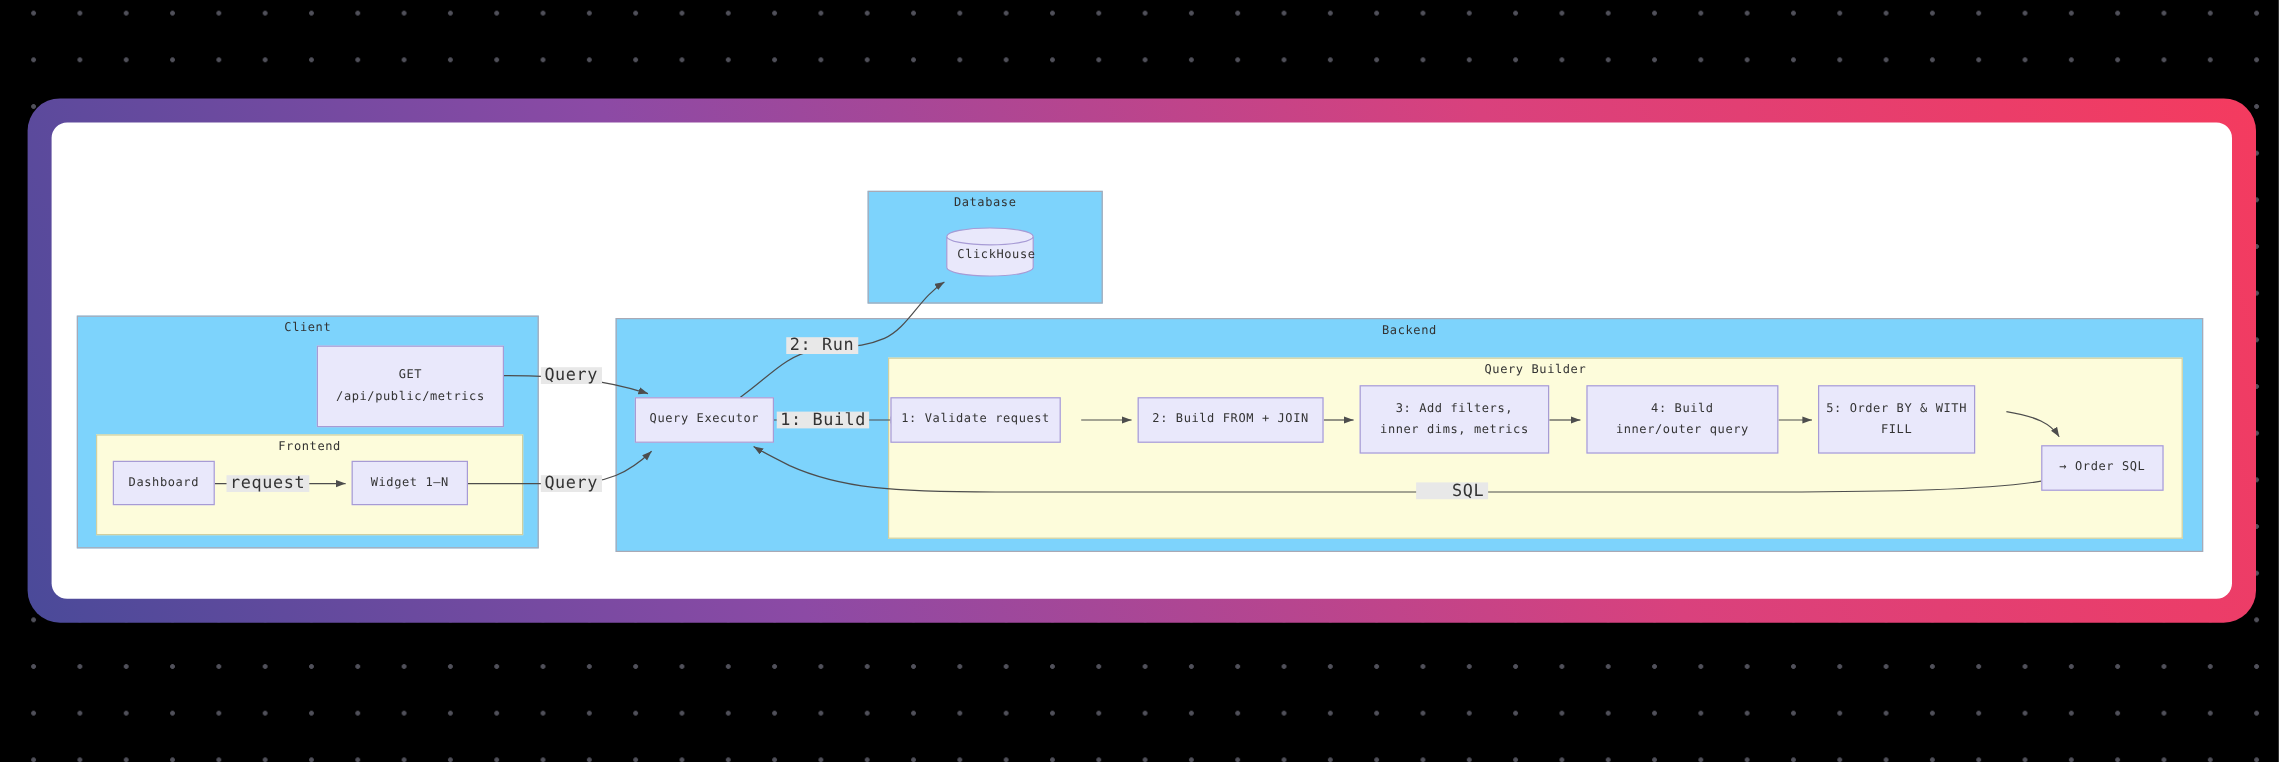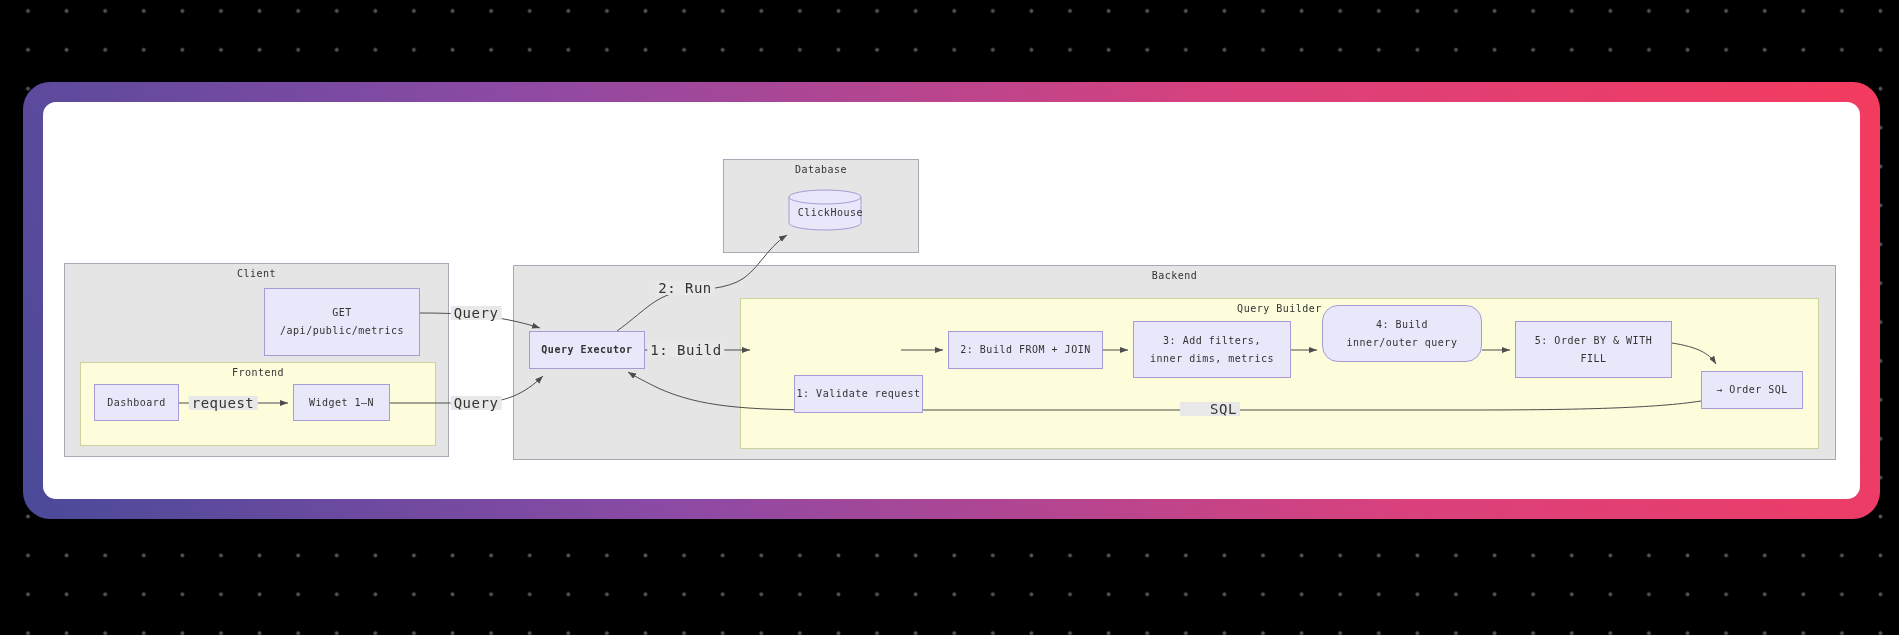--- a/index.html
+++ b/index.html
@@ -19,21 +19,21 @@
   .card{
     position:absolute;left:23px;top:82px;width:1857px;height:437px;
     box-sizing:border-box;padding:20px;border-radius:27px;
     background:linear-gradient(68deg,#4a4a99 0%,#8c4aa5 32%,#d9417d 68%,#f43b5f 100%);
   }
   .card-inner{width:100%;height:100%;background:#ffffff;border-radius:13px;}
 
   .stage{position:absolute;left:0;top:0;width:1899px;height:635px;}
 
   
-  .cluster{position:absolute;box-sizing:border-box;border:1px solid #a9a9b5;background:#e5e5e5;}
+  .cluster{position:absolute;box-sizing:border-box;border:1px solid #a9a9b5;background:#7dd3fc;}
   .cluster.yellow{background:#fdfcdb;border-color:#cfcfa0;}
   .cluster-label{
     position:absolute;top:4px;left:0;width:100%;text-align:center;
     font-size:10px;color:#333;letter-spacing:0.5px;
   }
   .c-database{left:723px;top:159px;width:196px;height:94px;}
   .c-client{left:64px;top:263px;width:385px;height:194px;}
   .c-frontend{left:80px;top:362px;width:356px;height:84px;}
   .c-backend{left:513px;top:265px;width:1323px;height:195px;}
   .c-qb{left:740px;top:298px;width:1079px;height:151px;}
@@ -58,26 +58,26 @@
   .node{
     position:absolute;box-sizing:border-box;
     background:#e9e8fb;border:1px solid #a79bd5;
     color:#333;font-size:10px;letter-spacing:0.5px;
     display:flex;flex-direction:column;align-items:center;justify-content:center;
     text-align:center;line-height:18px;white-space:nowrap;
   }
   .n-get{left:264px;top:288px;width:156px;height:68px;}
   .n-dashboard{left:94px;top:384px;width:85px;height:37px;text-align:center;}
   .n-widget{left:293px;top:384px;width:97px;height:37px;}
-  .n-qe{left:529px;top:331px;width:116px;height:38px;font-weight:bold;}
-  .n-v1{left:794px;top:331px;width:129px;height:38px;margin-top:44px;}
+  .n-qe{left:529px;top:331px;width:116px;height:38px;}
+  .n-v1{left:742px;top:331px;width:142px;height:38px;}
   .n-v2{left:948px;top:331px;width:155px;height:38px;}
   .n-v3{left:1133px;top:321px;width:158px;height:57px;}
-  .n-v4{left:1322px;top:305px;width:160px;height:57px;border-radius:16px;}
-  .n-v5{left:1515px;top:321px;width:157px;height:57px;}
+  .n-v4{left:1322px;top:321px;width:160px;height:57px;}
+  .n-v5{left:1515px;top:321px;width:131px;height:57px;}
   .n-fsql{left:1701px;top:371px;width:102px;height:38px;}
 
   
   .n-clickhouse{position:absolute;left:787px;top:188px;width:76px;height:44px;}
   .n-clickhouse .cyl-label{
     position:absolute;left:0;top:19px;width:100%;text-align:right;
     font-size:10px;color:#333;letter-spacing:0.5px;
   }
 </style>
 </head>

